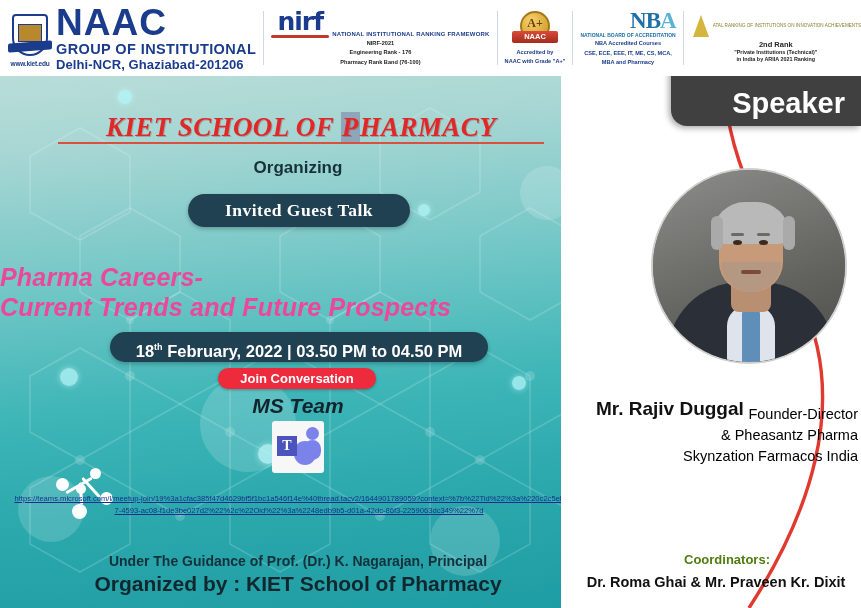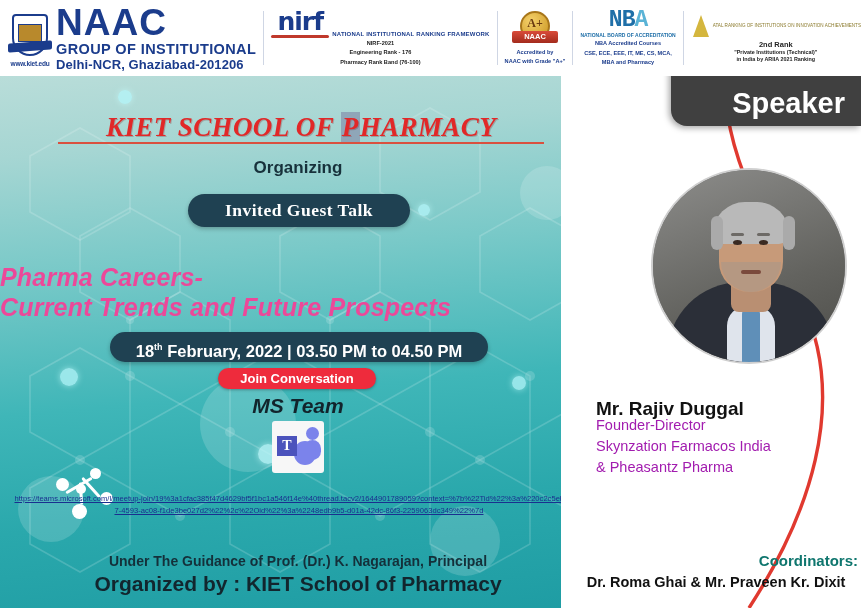--- a/index.html
+++ b/index.html
@@ -64,21 +64,21 @@
   .naac-aplus{ position:absolute; left:8px; top:5px; width:30px; text-align:center;
     font-size:12px; font-weight:bold; color:#6b3b10; font-family:"Liberation Serif",serif;}
   .naac-ribbon{ position:absolute; left:0; top:20px; width:46px; height:12px;
     background:linear-gradient(#d94b3a,#a32b1c); border-radius:2px;
     font-size:7.5px; color:#fff; font-weight:bold; text-align:center; line-height:12px;}
   .naac-sub{ font-size:5.6px; color:#1b3c8c; font-weight:bold; line-height:7.5px; margin-top:2px;}
 
   
   .nba-wrap{ text-align:center; }
   .nba-logo{ font-size:23px; font-weight:bold; letter-spacing:-1px; line-height:23px;
-    font-family:Liberation Mono, monospace;}
+    font-family:Liberation Serif, serif;text-align:right;}
   .nba-n{ color:#1f6fa8; } .nba-b{ color:#1f6fa8; } .nba-a{ color:#5ab3d6; }
   .nba-hindi{ font-size:5px; color:#1f6fa8; font-weight:bold; line-height:6px;}
   .nba-sub{ font-size:5.6px; color:#1b3c8c; font-weight:bold; line-height:7.5px; margin-top:2px;}
 
   
   .ariia-wrap{ text-align:center; }
   .ariia-top{ display:flex; align-items:center; justify-content:center; }
   .ariia-mark{ width:20px; height:24px; position:relative; }
   .ariia-mark:before{ content:""; position:absolute; left:2px; top:1px;
     border-left:8px solid transparent; border-right:8px solid transparent; border-bottom:22px solid #d4b63e;}
@@ -217,26 +217,26 @@
   .sp-brow{ position:absolute; top:63px; width:13px; height:3px; background:#6d6a66; border-radius:2px;}
   .sp-mouth{ position:absolute; left:88px; top:100px; width:20px; height:4px; background:#7a4a3c; border-radius:3px;}
   .sp-beard{ position:absolute; left:68px; top:92px; width:60px; height:30px;
     background:rgba(150,150,150,0.35); border-radius:0 0 30px 30px;}
 
   .sp-name{
     position:absolute; left:596px; top:398px; width:262px; text-align:left; z-index:25;
     font-size:19px; font-weight:bold; color:#111111;
   }
   .sp-role{
-    position:absolute; left:596px; top:415px; width:262px; text-align:left; z-index:25;
-    font-size:14.5px; color:#a21caf; line-height:21px;
+    position:absolute; left:596px; top:404px; width:262px; text-align:right; z-index:25;
+    font-size:14.5px; color:#000000; line-height:21px;
   }
   .coord-title{
-    position:absolute; left:596px; top:552px; width:262px; text-align:right; z-index:25;
-    font-size:15px; font-weight:bold; color:#0f766e;
+    position:absolute; left:596px; top:552px; width:262px; text-align:center; z-index:25;
+    font-size:13px; font-weight:bold; color:#4d7c0f;
   }
   .coord-names{
     position:absolute; left:574px; top:574px; width:284px; text-align:center; z-index:25;
     font-size:14.5px; font-weight:bold; color:#111;
   }
 </style>
 </head>
 <body>
 
 <div id="poster">
@@ -439,20 +439,20 @@
     <div class="sp-brow" style="left:78px;"></div>
     <div class="sp-brow" style="left:104px;"></div>
     <div class="sp-eyeL"></div>
     <div class="sp-eyeR"></div>
     <div class="sp-mouth"></div>
   </div>
 
   <div class="sp-name">Mr. Rajiv Duggal</div>
   <div class="sp-role">
     <div>Founder-Director</div>
+    <div>&amp; Pheasantz Pharma</div>
     <div>Skynzation Farmacos India</div>
-    <div>&amp; Pheasantz Pharma</div>
   </div>
 
   <div class="coord-title">Coordinators:</div>
   <div class="coord-names">Dr. Roma Ghai &amp; Mr. Praveen Kr. Dixit</div>
 
 </div>
 
 </body></html>

